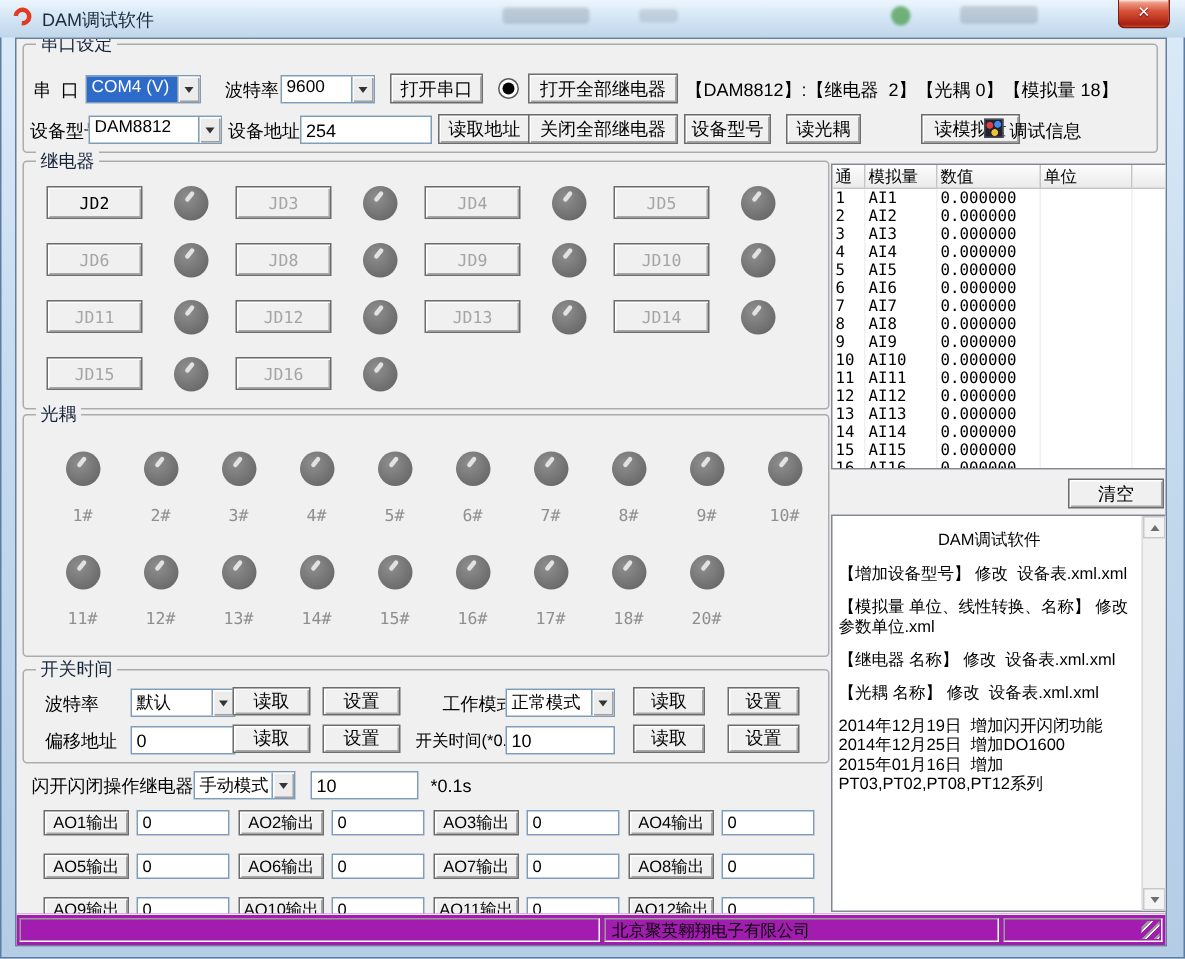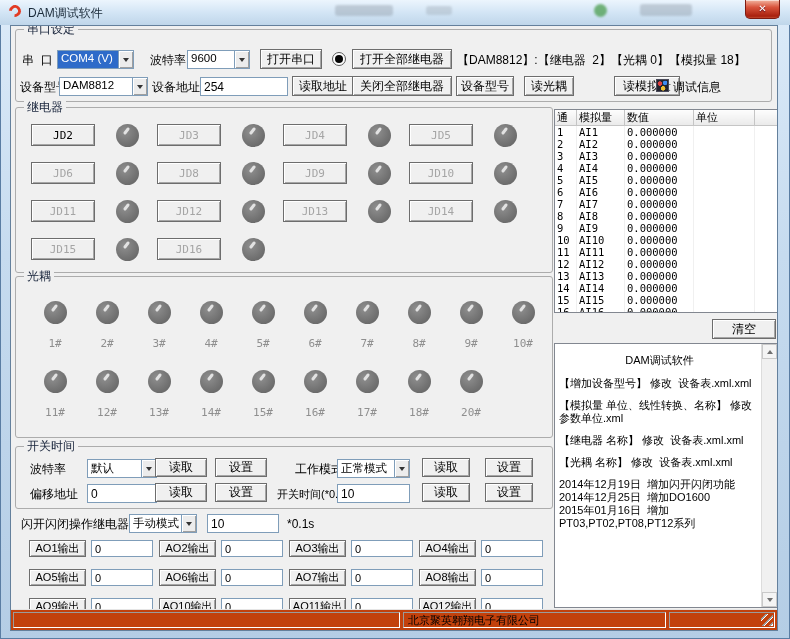--- a/index.html
+++ b/index.html
@@ -103,21 +103,21 @@
   .tri-down{width:0;height:0;border-left:3px solid transparent;border-right:3px solid transparent;border-top:4px solid #6f6f6f;}
   
   .clear-btn{left:701px;top:293px;width:64px;height:20px;}
   
   .ao-grid{position:absolute;left:18px;top:514px;display:grid;
     grid-template-columns:repeat(4,130px);row-gap:12px;}
   .ao-cell{display:flex;align-items:center;height:17px;}
   .ao-btn{position:static;width:57px;height:17px;font-size:11px;}
   .ao-input{position:static;width:62px;height:17px;margin-left:5px;font-size:11px;}
   
-  .statusbar{position:absolute;left:0;right:0;bottom:0;height:21px;background:#c2410c;
+  .statusbar{position:absolute;left:0;right:0;bottom:0;height:21px;background:#a21caf;
     border-top:1px solid #e5e5e5;display:flex;align-items:stretch;padding:2px 2px 2px 2px;box-sizing:border-box;}
   .sp{border:1px solid;border-color:#9b9b9b #ffffff #ffffff #9b9b9b;margin-right:3px;
     display:flex;align-items:center;padding:0 4px;font-size:11px;box-sizing:border-box;}
   .sp-grip{margin-right:0;position:relative;}
   .grip{position:absolute;right:1px;bottom:1px;width:12px;height:12px;
     background:repeating-linear-gradient(135deg,transparent 0 3px,#9a9a9a 3px 4.5px,#fff 4.5px 5.5px);}
 </style>
 </head>
 <body>
 

